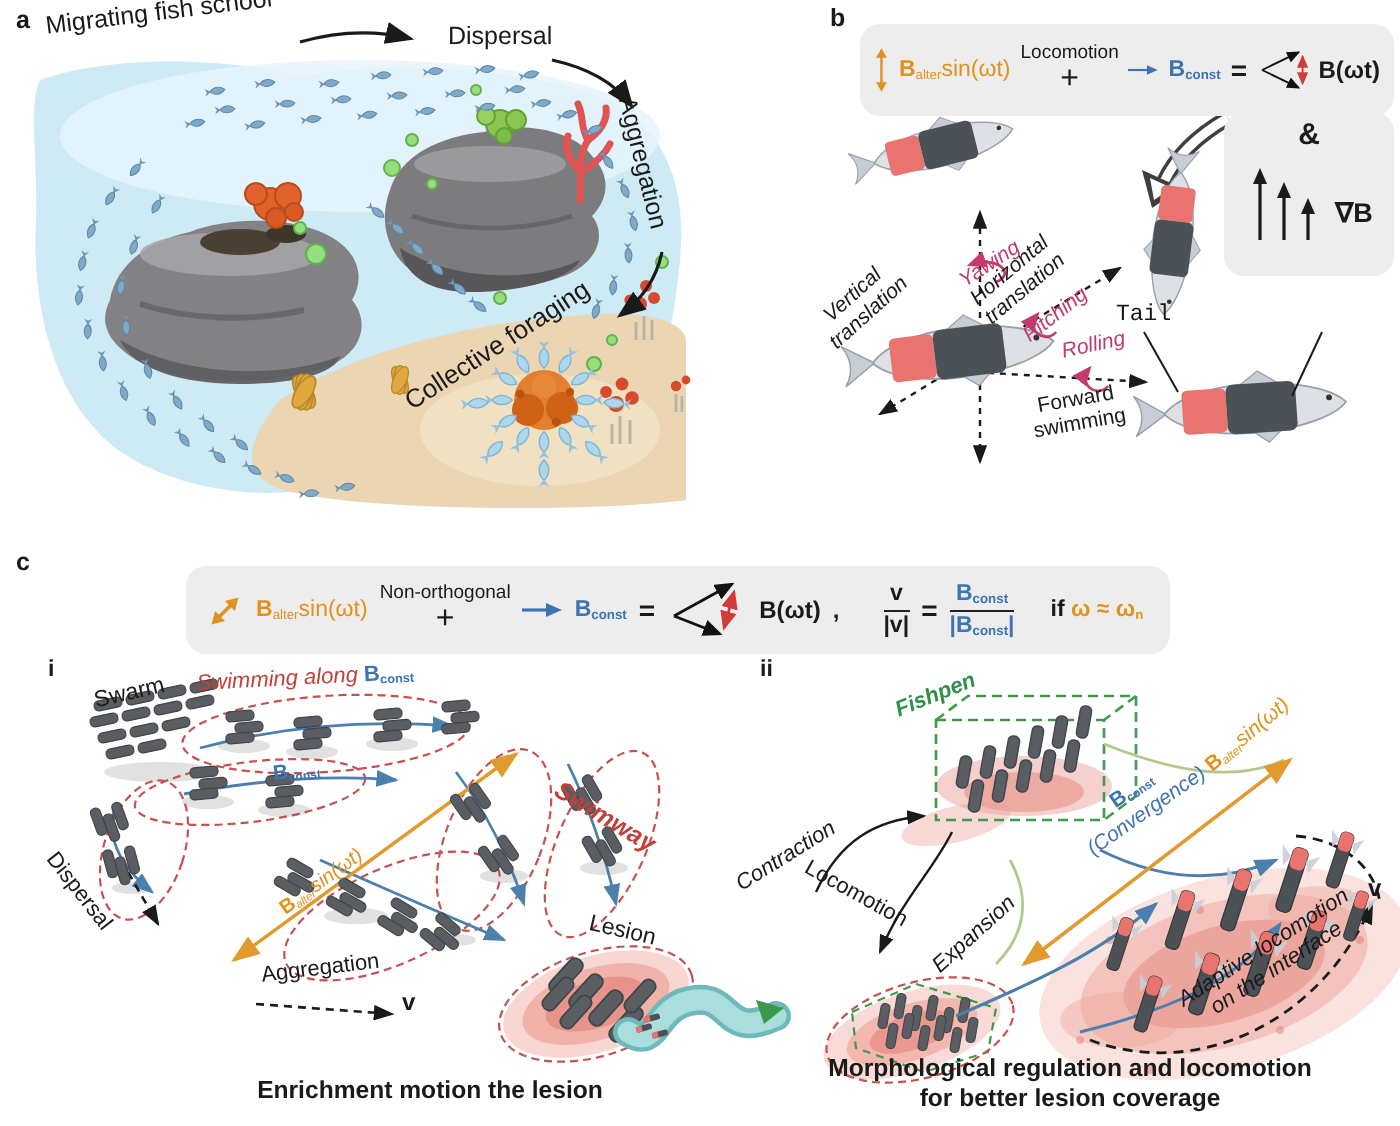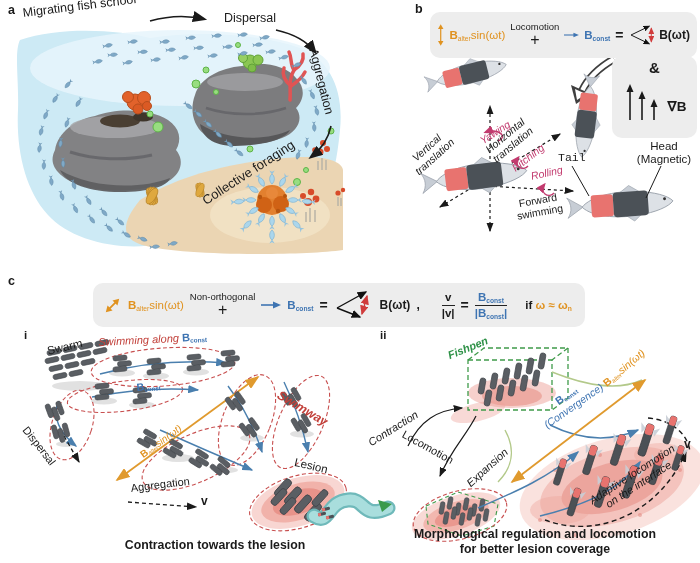--- a/index.html
+++ b/index.html
@@ -649,32 +649,31 @@
 <span class="lbl it pre" style="left:405px;top:160px;font-size:10.5px;transform:rotate(-42deg);">Vertical
 translation</span>
 <span class="lbl it pink" style="left:478px;top:137px;font-size:10.5px;transform:rotate(-33deg);">Yawing</span>
 <span class="lbl it pre" style="left:483px;top:147px;font-size:10.5px;transform:rotate(-40deg);">Horizontal
 translation</span>
 <span class="lbl it pink" style="left:510px;top:165px;font-size:10.5px;transform:rotate(-38deg);">Pitching</span>
 <span class="lbl it pink" style="left:530px;top:171px;font-size:10.5px;transform:rotate(-12deg);">Rolling</span>
 <span class="lbl pre" style="left:514px;top:199px;font-size:10.5px;transform:rotate(-10deg);">Forward
 swimming</span>
 <span class="lbl" style="left:558px;top:152px;font-size:11.5px;font-family:Liberation Mono, monospace;">Tail</span>
-<span class="lbl ctr" style="left:630px;top:140px;width:68px;font-size:11.5px;white-space:normal;line-height:1.1;"><span>Head</span><br><span>(Magnetic)</span></span>
 
 <span class="lbl" style="left:46px;top:345px;font-size:11.5px;transform:rotate(-13deg);">Swarm</span>
 <span class="lbl it" style="left:98px;top:336px;font-size:11px;transform:rotate(-3deg);"><span class="red">Swimming along </span><span class="blue bd" style="font-style:normal;"><span>B</span><sub>const</sub></span></span>
 <span class="lbl blue bd" style="left:136px;top:382px;font-size:10.5px;transform:rotate(-6deg);"><span>B</span><sub>const</sub></span>
 <span class="lbl bd it red" style="left:282px;top:388px;font-size:12.5px;transform:rotate(31deg);">Swimway</span>
 <span class="lbl orange it" style="left:138px;top:451px;font-size:10px;transform:rotate(-36deg);"><b style="font-style:normal;">B</b><sub>alter</sub><span>sin(ωt)</span></span>
 <span class="lbl" style="left:30px;top:424px;font-size:11px;transform:rotate(52deg);">Dispersal</span>
 <span class="lbl" style="left:130px;top:482px;font-size:11px;transform:rotate(-7deg);">Aggregation</span>
 <span class="lbl bd" style="left:201px;top:495px;font-size:12px;">v</span>
 <span class="lbl" style="left:296px;top:456px;font-size:11.5px;transform:rotate(13deg);">Lesion</span>
-<span class="lbl bd ctr" style="left:85px;top:539px;width:260px;font-size:12.3px;">Contraction towards the lesion</span>
+<span class="lbl bd ctr" style="left:85px;top:539px;width:260px;font-size:12.3px;">Enrichment motion the lesion</span>
 
 <span class="lbl bd it green" style="left:446px;top:350px;font-size:11px;transform:rotate(-22deg);">Fishpen</span>
 <span class="lbl it" style="left:366px;top:438px;font-size:11px;transform:rotate(-32deg);">Contraction</span>
 <span class="lbl" style="left:406px;top:428px;font-size:11px;transform:rotate(29deg);">Locomotion</span>
 <span class="lbl it" style="left:464px;top:480px;font-size:11px;transform:rotate(-42deg);">Expansion</span>
 <span class="lbl blue it ctr" style="left:534px;top:410px;font-size:10.5px;transform:rotate(-35deg);line-height:1.2;"><span class="bd" style="font-style:normal;"><span>B</span><sub>const</sub></span><br><span>(Convergence)</span></span>
 <span class="lbl orange it" style="left:601px;top:380px;font-size:10.5px;transform:rotate(-40deg);"><b style="font-style:normal;">B</b><sub>alter</sub><span>sin(ωt)</span></span>
 <span class="lbl bd" style="left:684px;top:438px;font-size:12px;">v</span>
 <span class="lbl it pre" style="left:587px;top:496px;font-size:11px;transform:rotate(-33deg);">Adaptive locomotion
 on the interface</span>

